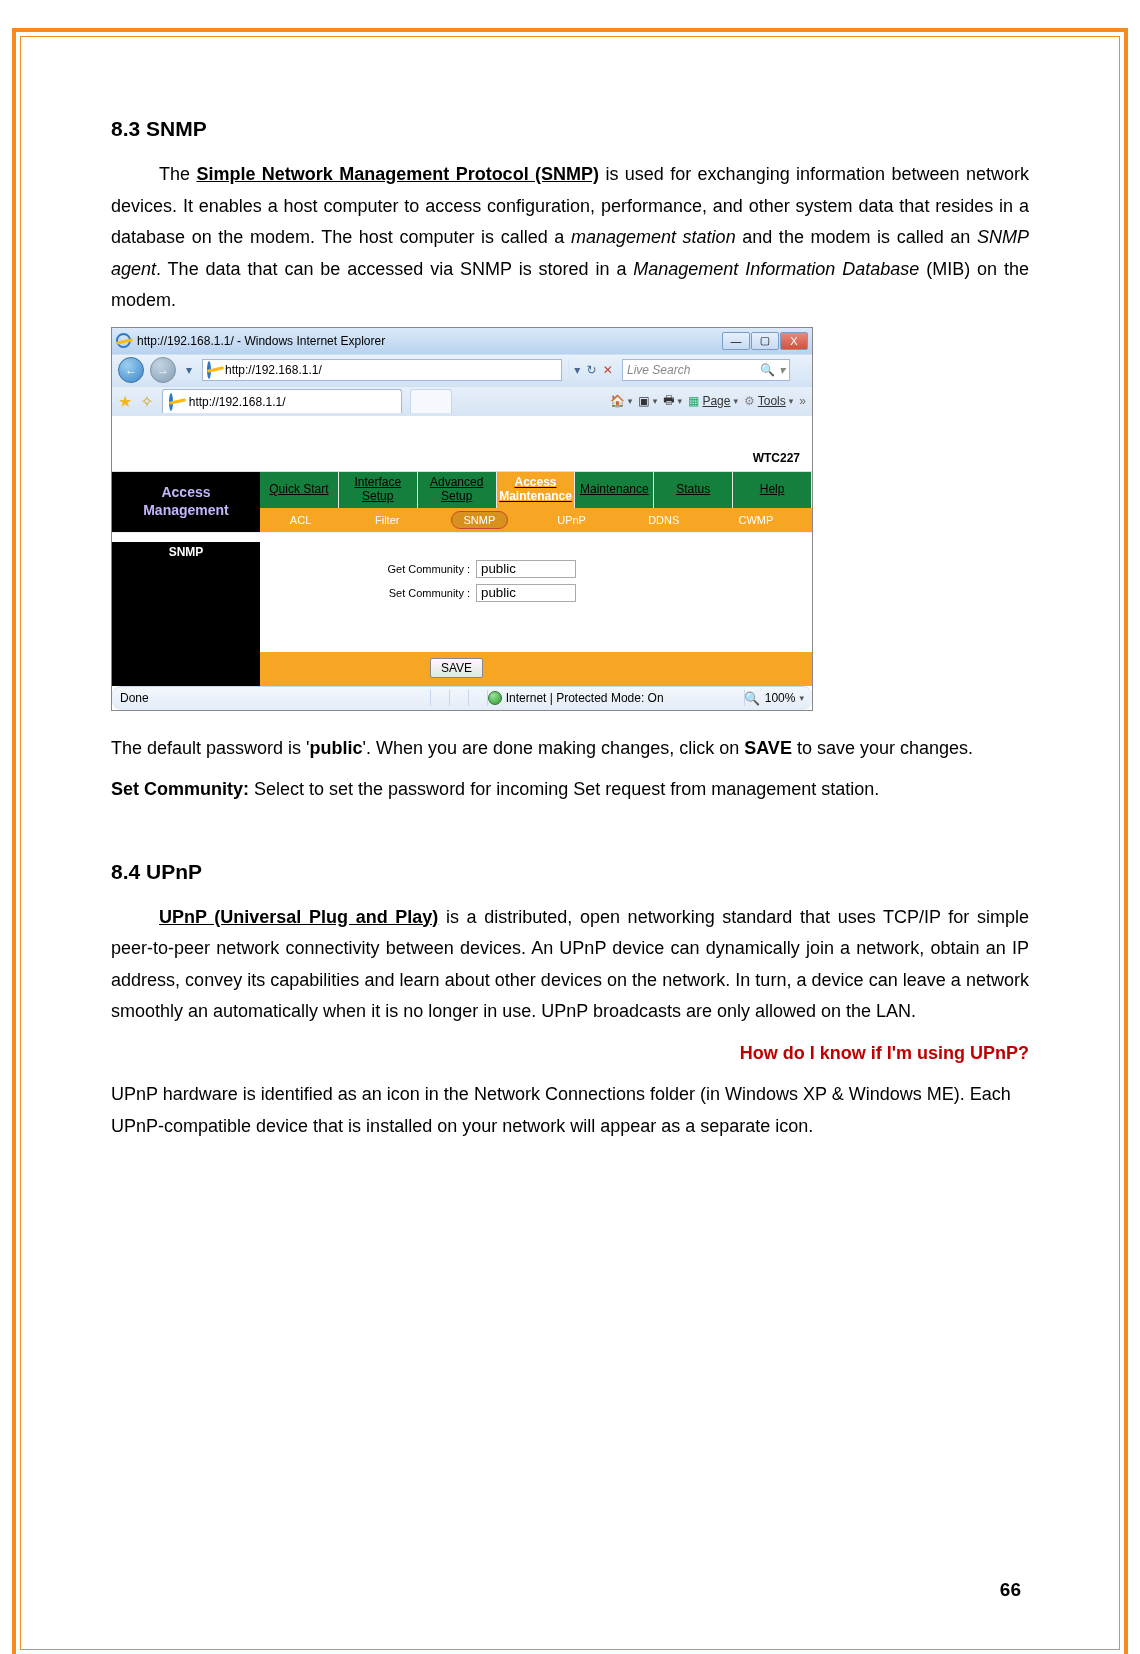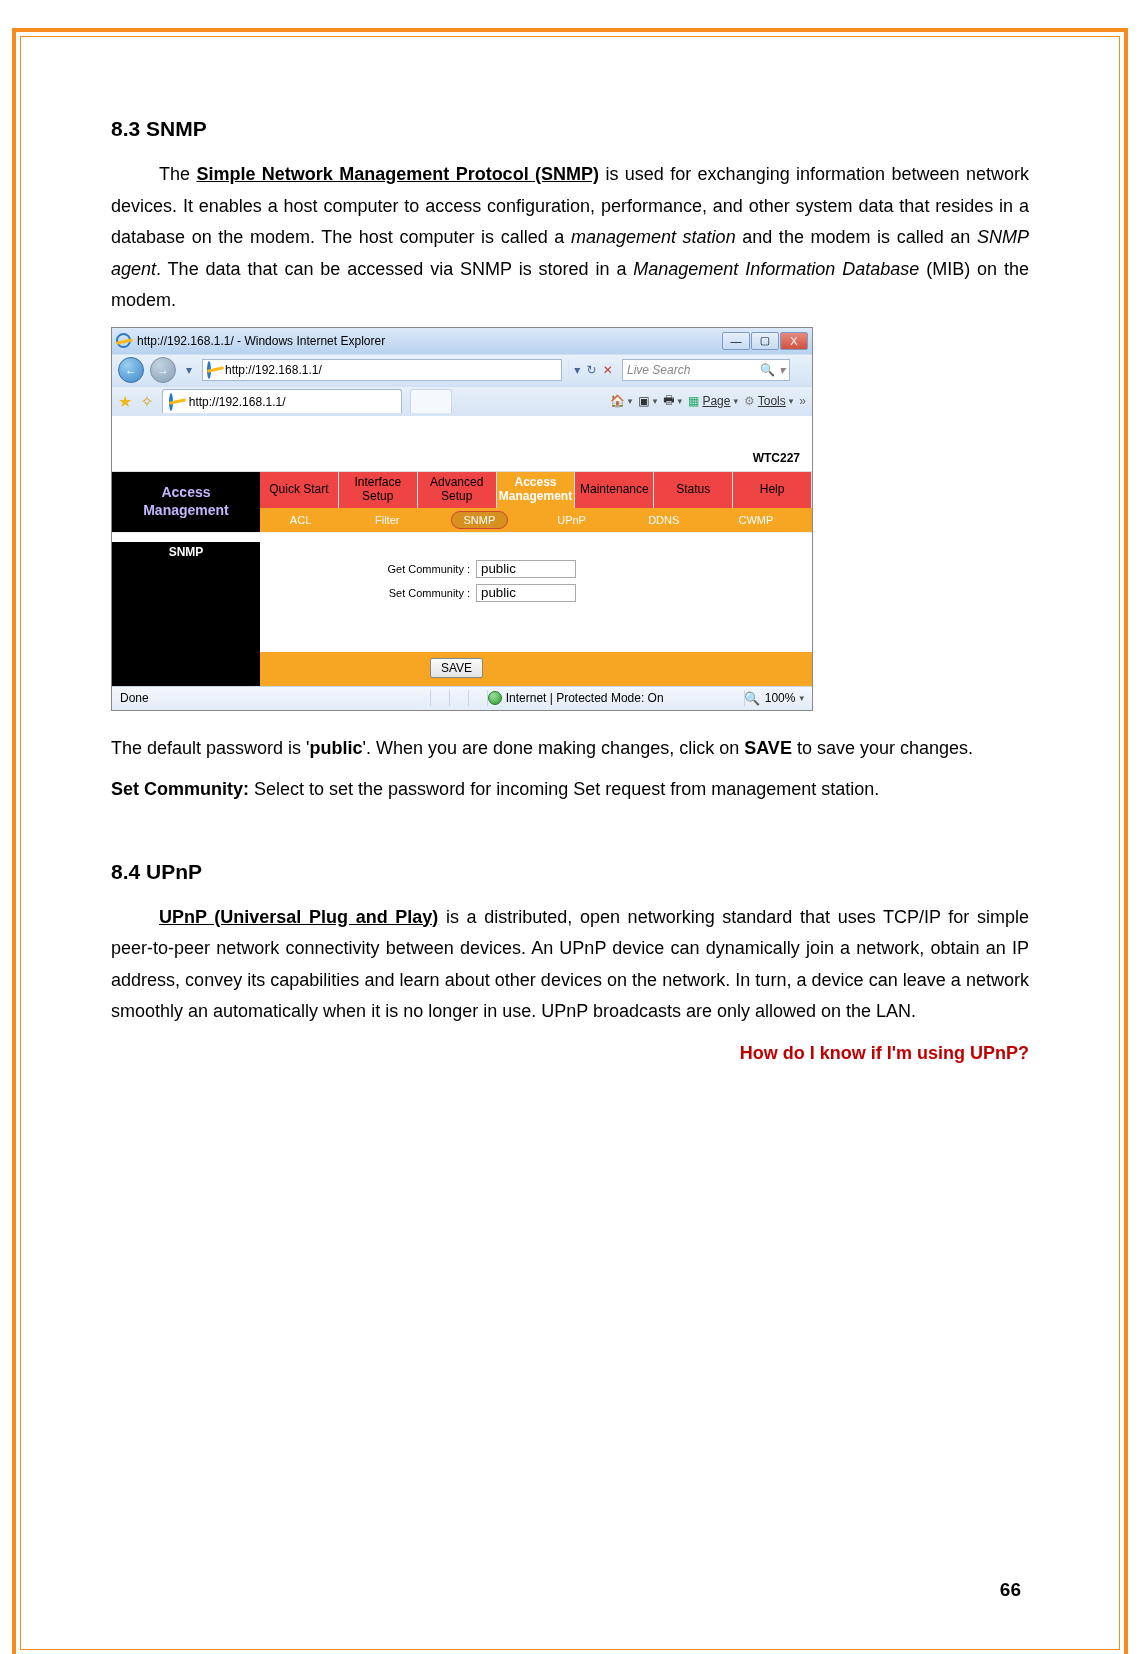--- a/index.html
+++ b/index.html
@@ -41,38 +41,38 @@
 .ie-toolmenu { display:flex; align-items:center; gap:6px; color:#333; }
 .toolitem { display:flex; align-items:center; gap:3px; }
 .tarrow { font-size:9px; color:#555; }
 .dbl-chev { font-size:12px; color:#666; }
 .router-pane { background:#fff; }
 .router-top { height:56px; background:#fff; border-bottom:1px solid #ddd; position:relative; }
 .wtc { position:absolute; right:12px; bottom:6px; font-weight:bold; font-size:12px; }
 .router-nav { display:flex; height:60px; }
 .router-left { width:148px; background:#000; color:#c4b5fd; text-align:center; font-weight:bold; font-size:14px; display:flex; flex-direction:column; justify-content:center; line-height:1.25; }
 .router-tabs { flex:1; display:flex; flex-direction:column; }
-.main-row { height:36px; display:flex; background:#ef4444; }
+.main-row { height:36px; display:flex; background:#15803d;text-decoration:underline; }
 .maintab { flex:1; display:flex; align-items:center; justify-content:center; font-size:12px; text-align:center; border-right:1px solid #e8e8e8; line-height:1.1; padding:0 2px; }
 .maintab.active { background:#f6a623; color:#fff; font-weight:bold; }
 .sub-row { height:24px; display:flex; background:#f6a623; color:#fff; font-size:11px; }
 .subtab { border-right:0; display:flex; align-items:center; justify-content:center; }
 .subtab.active { position:relative; }
 .subtab.active .badge { padding:2px 12px; border:1px solid #c43; border-radius:11px; background:rgba(0,0,0,.12); }
 .router-body { display:flex; min-height:110px; border-top:1px solid #ddd; }
 .router-side { width:148px; background:#000; color:#fff; }
 .snmp-tag { background:#000; color:#fff; font-weight:bold; font-size:12px; text-align:center; padding:3px 0; }
 .router-form { flex:1; padding:18px 10px 16px 10px; font-size:11px; }
 .form-row { display:flex; align-items:center; gap:6px; margin-bottom:6px; }
 .form-label { width:200px; text-align:right; }
 .form-input { width:100px; height:18px; border:1px solid #aaa; padding:0 4px; background:#fff; }
 .save-row { height:34px; background:#f6a623; position: relative; }
 .save-row .leftbar { position:absolute; left:0; top:0; width:148px; height:34px; background:#000; }
 .save-btn { position: absolute; left: 318px; top: 6px; padding:2px 10px; border:1px solid #888; background: linear-gradient(#fbfbfb,#e4e4e4); border-radius:2px; font-size:12px; }
-.ie-status { height:24px; background: linear-gradient(#f3f7fc,#e3ecf7); display:flex; align-items:center; padding:0 8px; border-top:1px solid #c7d6ea; font-size:12px; gap:0; }
+.ie-status { height:24px; background: linear-gradient(#f3f7fc,#e3ecf7); display:flex; align-items:center; padding:0 8px; border-top:1px solid #c7d6ea; font-size:12px; gap:0;border-radius:9px; }
 .st-spacer { flex:1; }
 .vsep { width:1px; height:16px; background:#c7d6ea; }
 .st-cell { display:flex; align-items:center; gap:4px; }
 .globe { width:14px; height:14px; border-radius:50%; background:radial-gradient(circle at 35% 30%,#9de09d,#2a9a2a); border:1px solid #1f7a1f; }
 .zoom-ico { font-size:13px; color:#3a6aa7; }
 .section-gap { height: 44px; }
 </style>
 </head>
 <body>
 
@@ -166,21 +166,21 @@
           <div class="router-nav">
             <div class="router-left">
               <div>Access</div>
               <div>Management</div>
             </div>
             <div class="router-tabs">
               <div class="main-row">
                 <div class="maintab">Quick Start</div>
                 <div class="maintab">Interface Setup</div>
                 <div class="maintab">Advanced Setup</div>
-                <div class="maintab active">Access Management</div>
+                <div class="maintab active">Access Maintenance</div>
                 <div class="maintab">Maintenance</div>
                 <div class="maintab">Status</div>
                 <div class="maintab">Help</div>
               </div>
               <div class="sub-row">
                 <div class="subtab" style="width:14.7%">ACL</div>
                 <div class="subtab" style="width:16.7%">Filter</div>
                 <div class="subtab active" style="width:16.7%">
                     <span class="badge">SNMP</span>
                   </div>
@@ -243,17 +243,18 @@
       </p>
 
       <div class="section-gap"></div>
 
       <h2 class="section-heading">8.4 UPnP</h2>
 
       <p class="body-text indent">
         <span class="underline-bold">UPnP (Universal Plug and Play)</span><span> is a distributed, open networking standard that uses TCP/IP for simple peer-to-peer network connectivity between devices. An UPnP device can dynamically join a network, obtain an IP address, convey its capabilities and learn about other devices on the network. In turn, a device can leave a network smoothly an automatically when it is no longer in use. UPnP broadcasts are only allowed on the LAN.</span>
       </p>
       <p class="body-text red-bold" style="text-align:right">How do I know if I'm using UPnP?</p>
+      <p class="body-text" style="text-align:left">UPnP hardware is identified as an icon in the Network Connections folder (in Windows XP &amp; Windows ME). Each UPnP-compatible device that is installed on your network will appear as a separate icon.</p>
 
       <div class="page-num">66</div>
     </div>
   </div>
 </div>
 
 </body></html>

